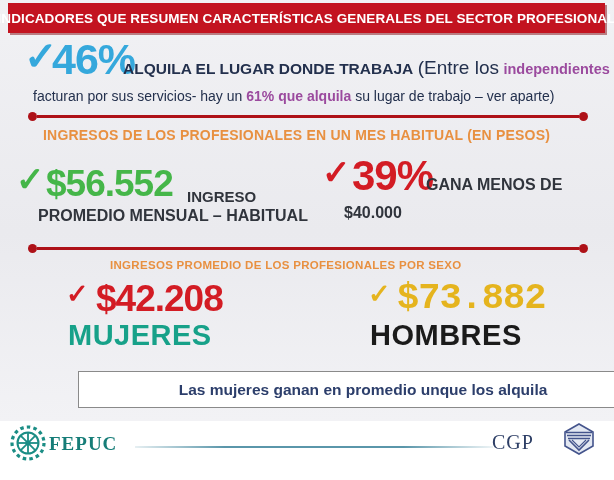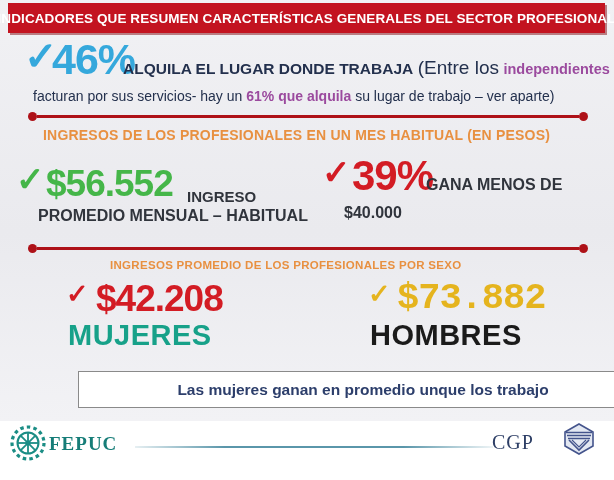--- a/index.html
+++ b/index.html
@@ -126,21 +126,21 @@
   <span class="abs check-red2">✓</span>
   <span class="abs women-value">$42.208</span>
   <span class="abs women-label">MUJERES</span>
 
   <span class="abs check-yellow">✓</span>
   <span class="abs men-value">$73.882</span>
   <span class="abs men-label">HOMBRES</span>
 
   <div class="abs note-box">
     <span class="note-text">Las mujeres ganan en promedio un</span>
-    <span class="note-text">que los trabajo</span>
+    <span class="note-text">que los alquila</span>
   </div>
 
   <svg class="abs fepuc-icon" viewBox="0 0 36 36">
     <g stroke="#1b8d85" fill="none">
       <circle cx="18" cy="18" r="16" stroke-width="3.2" stroke-dasharray="3.5 3.2"></circle>
       <circle cx="18" cy="18" r="10.5" stroke-width="2"></circle>
       <circle cx="18" cy="18" r="2.5" fill="#1b8d85" stroke="none"></circle>
       <g stroke-width="1.8">
         <line x1="18" y1="7.5" x2="18" y2="28.5"></line>
         <line x1="7.5" y1="18" x2="28.5" y2="18"></line>

